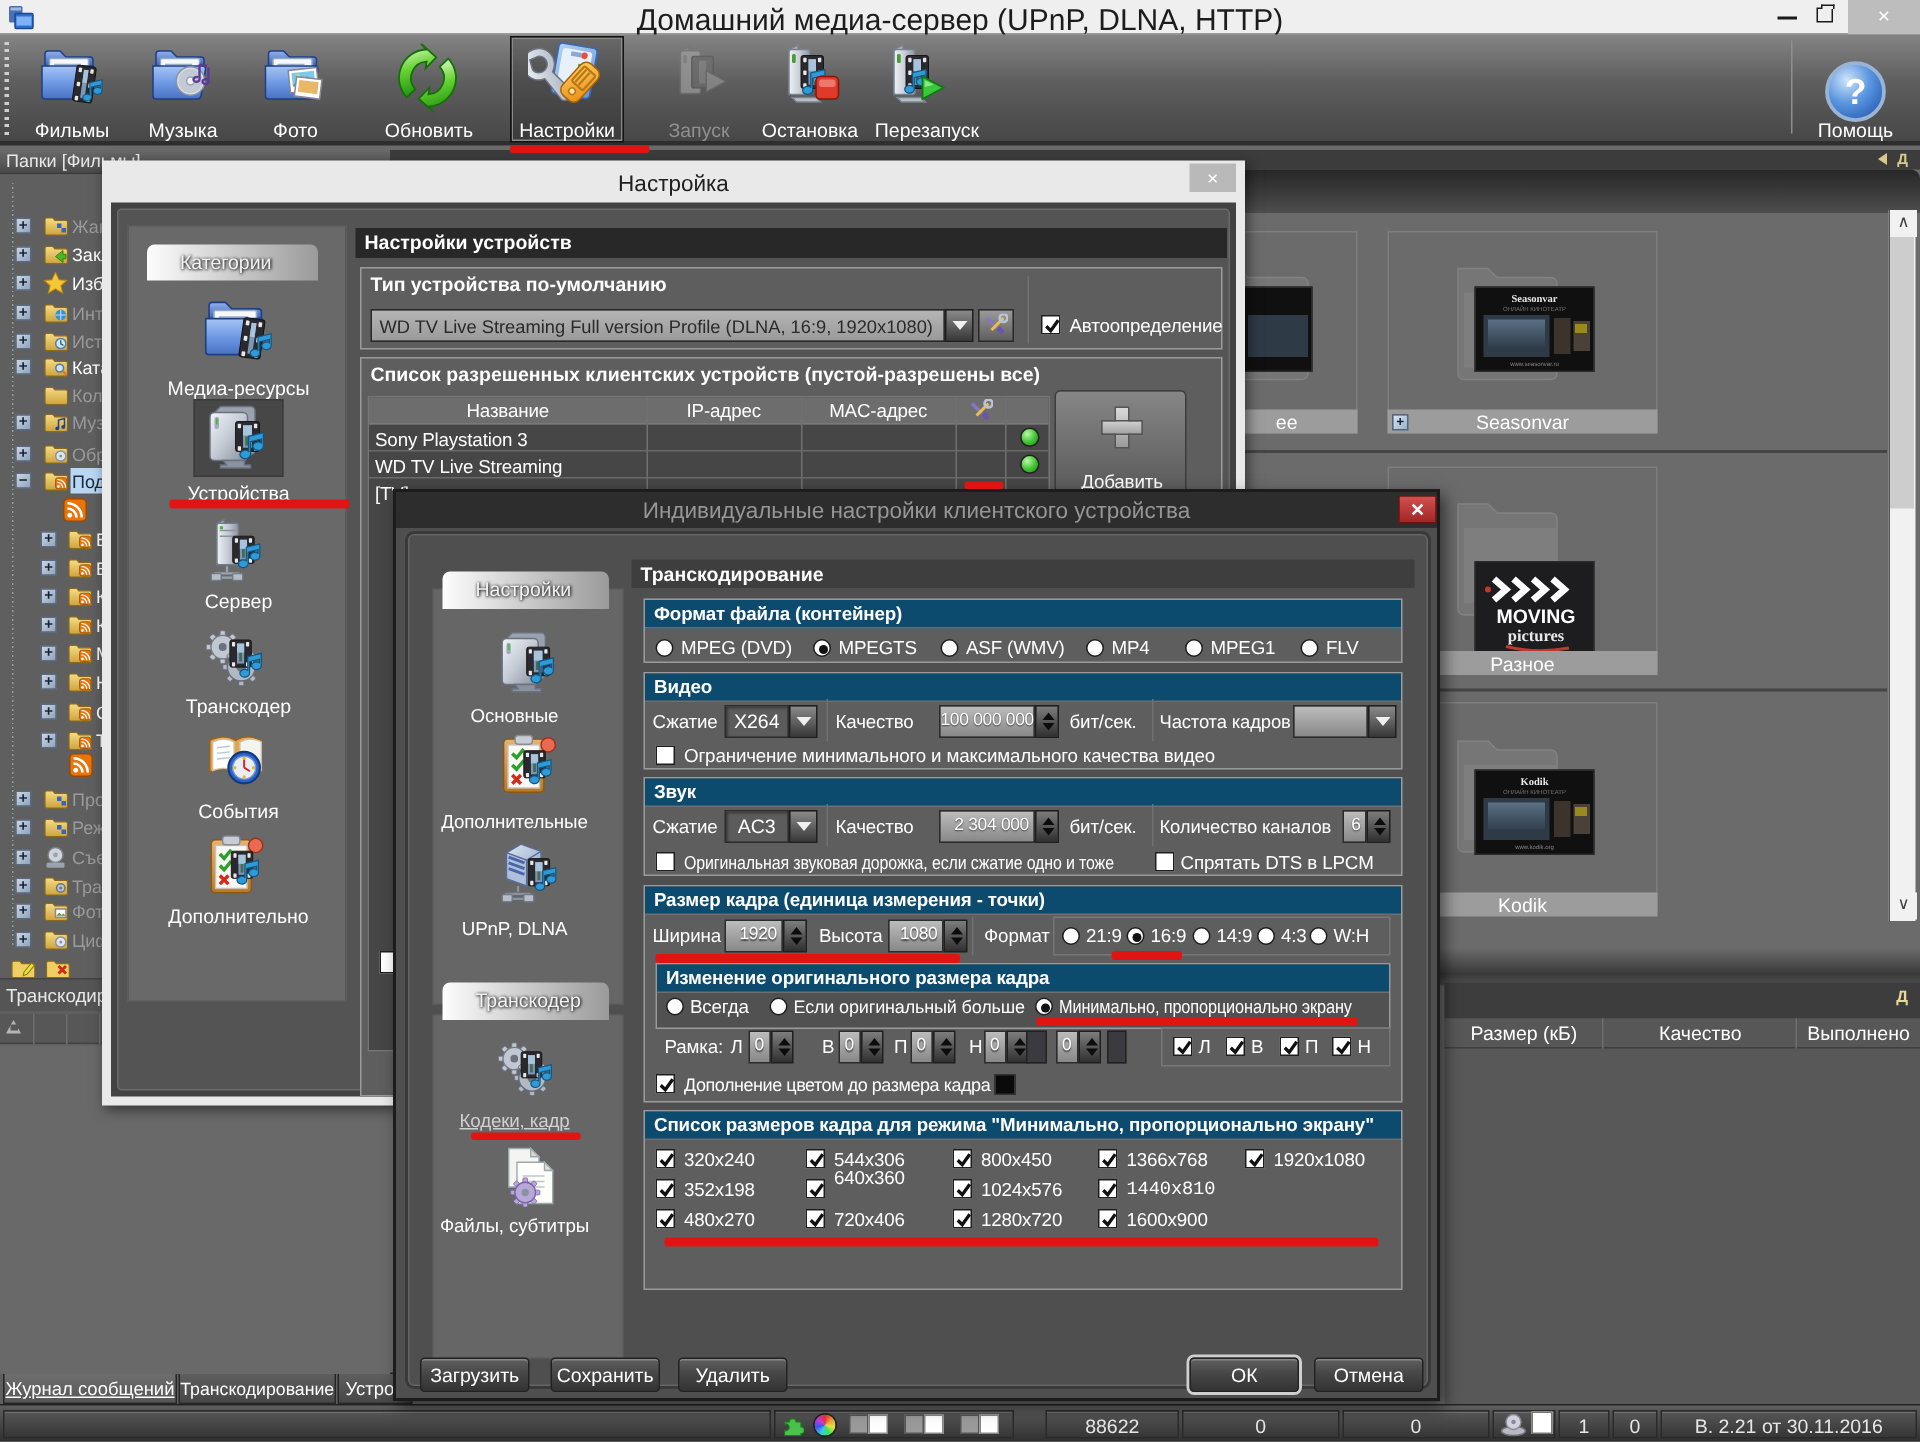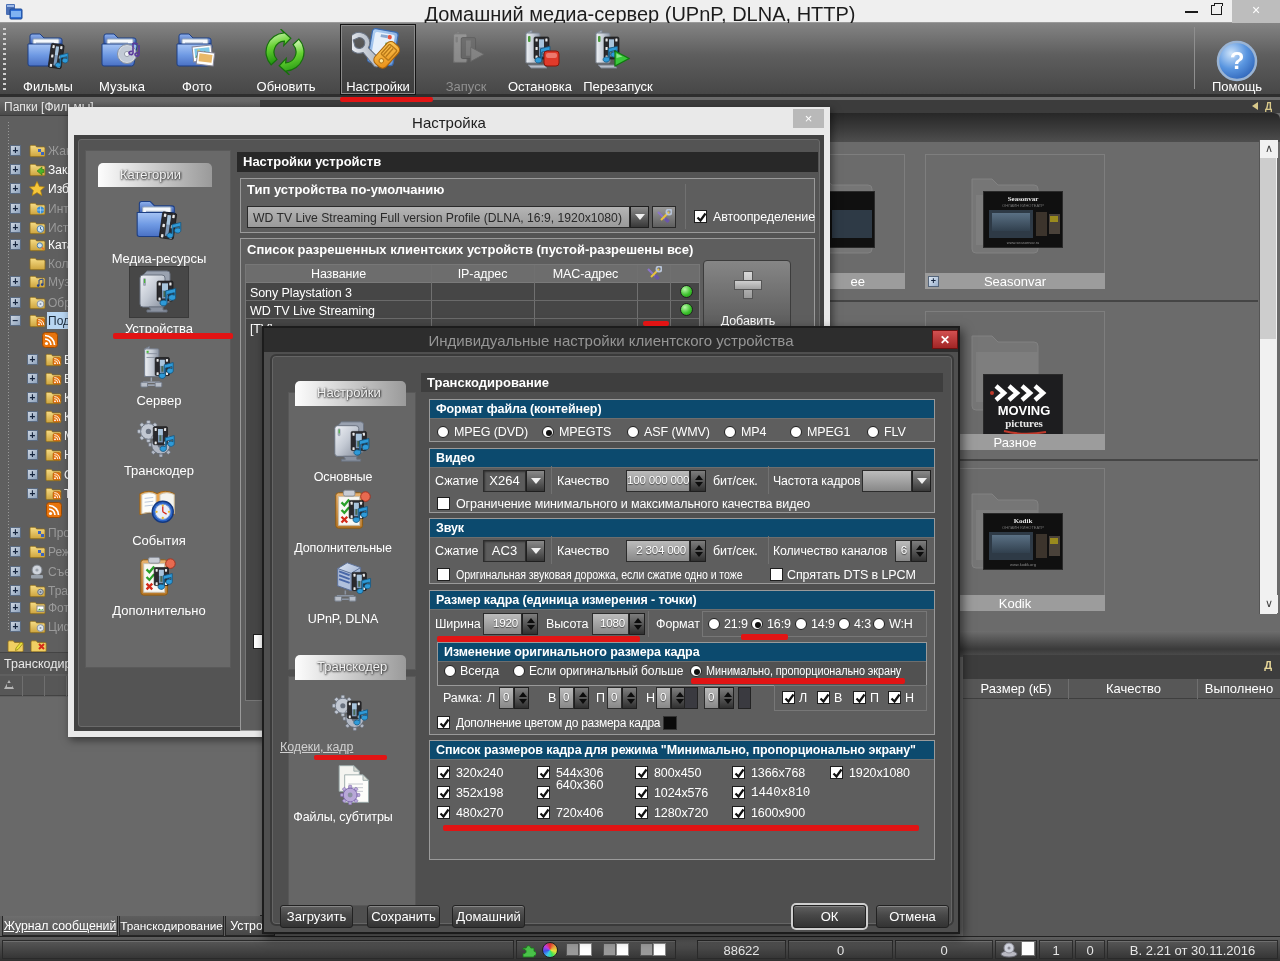--- a/index.html
+++ b/index.html
@@ -1189,21 +1189,21 @@
           <rect x="1.5" y="1.5" width="2.2" height="3" rx="0.5" fill="#e8e8e8"></rect>
           <rect x="11.3" y="1.5" width="2.2" height="3" rx="0.5" fill="#e8e8e8"></rect>
           <rect x="1.5" y="15.5" width="2.2" height="3" rx="0.5" fill="#e8e8e8"></rect>
           <rect x="11.3" y="15.5" width="2.2" height="3" rx="0.5" fill="#e8e8e8"></rect>
         </g>
         <g transform="translate(27,16) scale(1.05)">
           <path d="M5.5 14.5a3.2 2.6 0 1 1 -1.2 -2V3.5l9-2.2v8.2a3.2 2.6 0 1 1 -1.2 -2V5.2l-6.6 1.6z" fill="#2e9ad8" stroke="#14557e" stroke-width="0.8"></path>
         </g>
       </svg></div>
 <div class="abs txt" style="left:16px;top:412px;">
-      <div style="width:126px;text-align:left;color:#d0d0d0;text-decoration:underline;">Кодеки, кадр</div>
+      <div style="width:126px;text-align:center;color:#d0d0d0;text-decoration:underline;">Кодеки, кадр</div>
     </div>
 <div class="abs" id="ic-fajly" style="left:66px;top:435px;"><svg width="44" height="42" viewBox="0 0 48 44">
         <path d="M10 2 h16 l6 6 v22 h-22z" fill="#f4f4f0" stroke="#9aa"></path>
         <path d="M26 2 l6 6 h-6z" fill="#d8d8d0" stroke="#9aa"></path>
         <path d="M16 12 h20 l6 6 v24 h-26z" fill="#fdfdfa" stroke="#9aa"></path>
         <path d="M36 12 l6 6 h-6z" fill="#e0e0d8" stroke="#9aa"></path>
         <line x1="20" y1="22" x2="36" y2="22" stroke="#c0c4cc"></line>
         <line x1="20" y1="26" x2="36" y2="26" stroke="#c0c4cc"></line>
         <line x1="20" y1="30" x2="36" y2="30" stroke="#c0c4cc"></line>
         <rect x="29.2" y="32.3" width="3.4" height="3.4" rx="0.8" transform="rotate(0 30.9 34.0)" fill="#b8a8d8" stroke="#7a64a8" stroke-width="0.6"></rect>
@@ -1428,21 +1428,21 @@
     </div>
 <div class="abs txt" style="left:390px;top:478px;">1280x720</div>
 <div class="chk" style="left:468px;top:478px;width:13px;height:13px;">
       <svg width="13" height="13" viewBox="0 0 13 13">
         <path d="M2.5 6.5l3 3 5-7" stroke="#111" stroke-width="2.2" fill="none"></path>
       </svg>
     </div>
 <div class="abs txt" style="left:487px;top:478px;">1600x900</div>
 <div class="btn" style="left:16px;top:577px;width:73px;">Загрузить</div>
 <div class="btn" style="left:103px;top:577px;width:73px;">Сохранить</div>
-<div class="btn" style="left:188px;top:577px;width:73px;">Домашний</div>
+<div class="btn" style="left:188px;top:577px;width:73px;">Удалить</div>
 <div class="btn" style="left:612px;top:577px;width:73px;">Отмена</div>
 <div class="btn" style="left:529px;top:577px;width:73px;box-shadow:0 0 0 2px #cfcfcf, inset 0 1px 0 rgba(255,255,255,.25);">ОК</div>
 
 </div>
 
 <div class="abs red" style="left:340px;top:97px;width:93px;height:5px;"></div>
 <div class="abs red" style="left:113px;top:333px;width:120px;height:6px;"></div>
 <div class="abs red" style="left:643px;top:321px;width:26px;height:5px;"></div>
 <div class="abs red" style="left:437px;top:636px;width:203px;height:6px;"></div>
 <div class="abs red" style="left:741px;top:634px;width:47px;height:6px;"></div>

